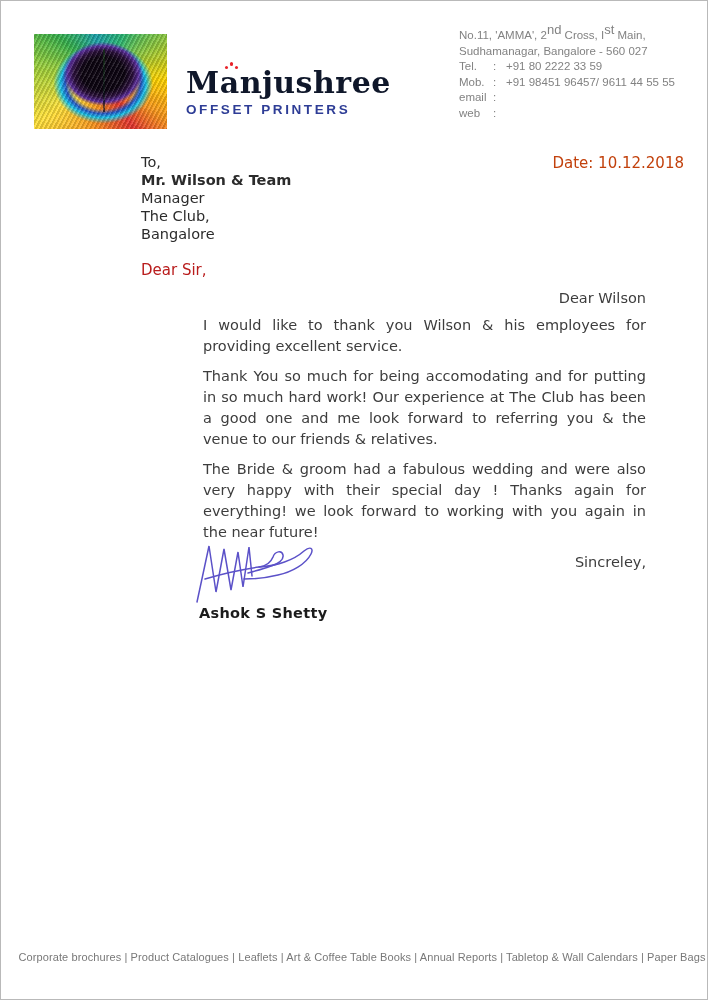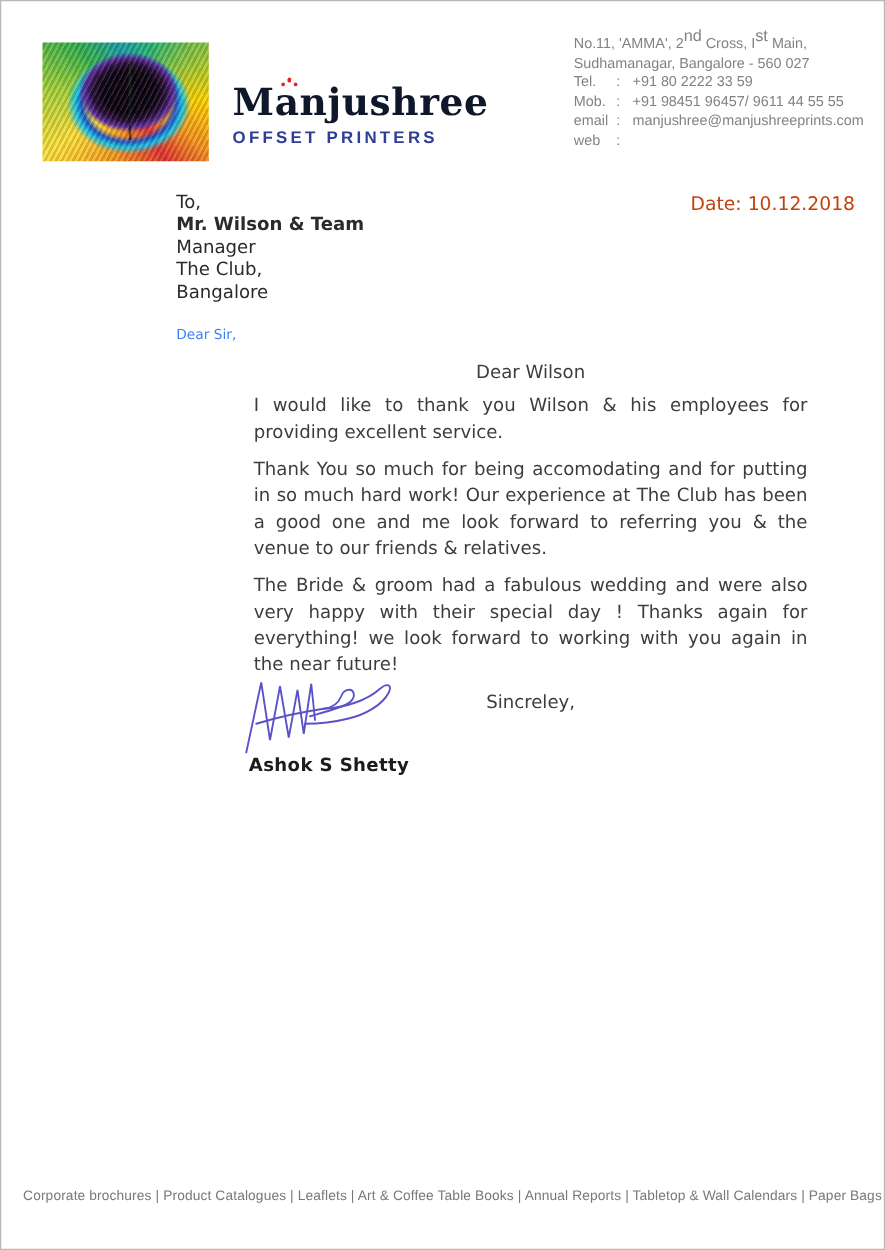--- a/index.html
+++ b/index.html
@@ -71,30 +71,30 @@
     position:absolute;right:23px;top:153px;
     font-size:15px;color:#c2410c;
   }
   .recipient{
     position:absolute;left:140px;top:152px;
     font-size:14.5px;line-height:18px;color:#2b2b2b;
   }
   .recipient .bold{font-weight:bold;}
   .salutation{
     position:absolute;left:140px;top:260px;
-    font-size:11px;color:#3b82f6;
+    font-size:15px;color:#b91c1c;
   }
 
   
   .body-block{
     position:absolute;left:202px;top:287px;width:443px;
     font-size:14.5px;line-height:21px;color:#3d3d3d;
   }
   .body-block p{margin:0 0 9px 0;text-align:justify;}
-  .body-block p.no-just{text-align:center;}
+  .body-block p.no-just{text-align:right;}
   .greeting{margin-bottom:6px !important;}
   .closing{margin-top:2px;}
 
   
   .sig-scribble{position:absolute;left:192px;top:541px;}
   .sig-name{
     position:absolute;left:198px;top:577px;
     font-size:14.5px;font-weight:bold;color:#1c1c1c;letter-spacing:0.3px;margin-top:27px;
   }
 
@@ -130,21 +130,20 @@
         <span class="c-val">+91 80 2222 33 59</span>
     </div>
     <div class="contact-row">
       <span class="c-label">Mob.</span>
         <span class="c-sep">:</span>
         <span class="c-val">+91 98451 96457/ 9611 44 55 55</span>
     </div>
     <div class="contact-row">
       <span class="c-label">email</span>
         <span class="c-sep">:</span>
-        <span class="c-val">manjushree@manjushreeprints.com</span>
     </div>
     <div class="contact-row">
       <span class="c-label"></span>
         <span class="c-sep"></span>
     </div>
     <div class="contact-row">
       <span class="c-label">web</span>
         <span class="c-sep">:</span>
     </div>
   </div>

